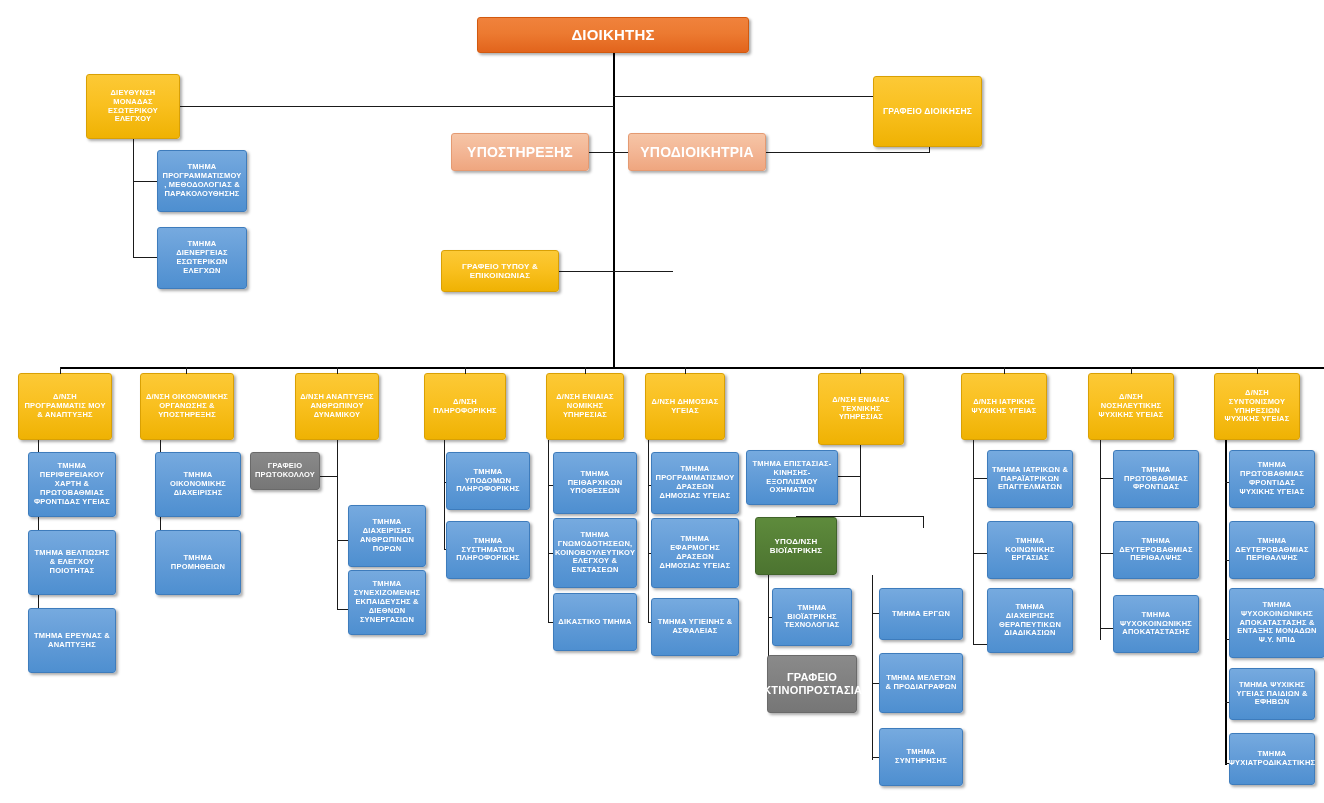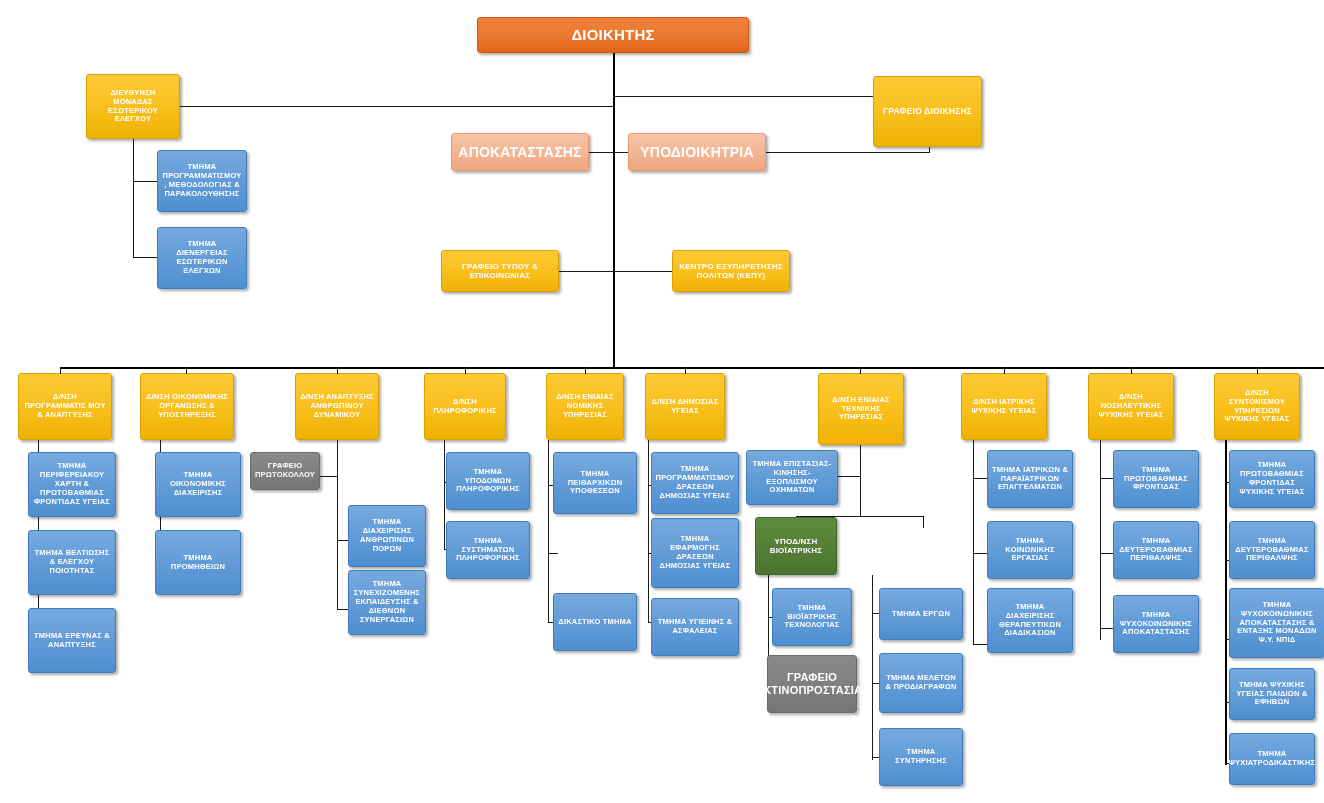--- a/index.html
+++ b/index.html
@@ -50,35 +50,34 @@
   <div class="ln h" style="left:558px;top:271px;width:115px;"></div>
 
   <div class="ln v" style="left:133px;top:132px;height:126px;"></div>
   <div class="ln h" style="left:133px;top:181px;width:25px;"></div>
   <div class="ln h" style="left:133px;top:257px;width:25px;"></div>
 
   <div class="ln h th" style="left:60px;top:367px;width:1272px;"></div>
 
   <div class="box c-orange" style="left:477px;top:17px;width:272px;height:36px;font-size:15px;">ΔΙΟΙΚΗΤΗΣ</div>
 
-  <div class="box c-peach" style="left:451px;top:133px;width:138px;height:38px;font-size:14px;">ΑΠΟΚΑΤΑΣΤΑΣΗΣ</div>
+  <div class="box c-peach" style="left:451px;top:133px;width:138px;height:38px;font-size:14px;">ΥΠΟΣΤΗΡΕΞΗΣ</div>
 
   <div class="box c-peach" style="left:628px;top:133px;width:138px;height:38px;font-size:14px;">ΥΠΟΔΙΟΙΚΗΤΡΙΑ</div>
 
   <div class="box c-yellow" style="left:873px;top:76px;width:109px;height:71px;font-size:8.5px;">ΓΡΑΦΕΙΟ ΔΙΟΙΚΗΣΗΣ</div>
 
   <div class="box c-yellow" style="left:86px;top:74px;width:94px;height:65px;font-size:7.5px;">ΔΙΕΥΘΥΝΣΗ ΜΟΝΑΔΑΣ ΕΣΩΤΕΡΙΚΟΥ ΕΛΕΓΧΟΥ</div>
 
   <div class="box c-blue" style="left:157px;top:150px;width:90px;height:62px;font-size:7.5px;">ΤΜΗΜΑ ΠΡΟΓΡΑΜΜΑΤΙΣΜΟΥ , ΜΕΘΟΔΟΛΟΓΙΑΣ &amp; ΠΑΡΑΚΟΛΟΥΘΗΣΗΣ</div>
 
   <div class="box c-blue" style="left:157px;top:227px;width:90px;height:62px;font-size:7.5px;">ΤΜΗΜΑ ΔΙΕΝΕΡΓΕΙΑΣ ΕΣΩΤΕΡΙΚΩΝ ΕΛΕΓΧΩΝ</div>
 
   <div class="box c-yellow" style="left:441px;top:250px;width:118px;height:42px;font-size:8px;">ΓΡΑΦΕΙΟ ΤΥΠΟΥ &amp; ΕΠΙΚΟΙΝΩΝΙΑΣ</div>
 
-  <div class="box c-yellow" style="left:672px;top:250px;width:118px;height:42px;font-size:8px;">ΚΕΝΤΡΟ ΕΞΥΠΗΡΕΤΗΣΗΣ ΠΟΛΙΤΩΝ (ΚΕΠΥ)</div>
 
   <div class="box c-yellow" style="left:18px;top:373px;width:94px;height:67px;font-size:7.5px;">Δ/ΝΣΗ ΠΡΟΓΡΑΜΜΑΤΙΣ ΜΟΥ &amp; ΑΝΑΠΤΥΞΗΣ</div>
   <div class="ln v" style="left:38px;top:440px;height:201px;"></div>
   <div class="ln h" style="left:38px;top:485px;width:20px;"></div>
   <div class="ln h" style="left:38px;top:562px;width:20px;"></div>
   <div class="ln h" style="left:38px;top:640px;width:20px;"></div>
   <div class="box c-blue" style="left:28px;top:452px;width:88px;height:65px;font-size:7.5px;">ΤΜΗΜΑ ΠΕΡΙΦΕΡΕΙΑΚΟΥ ΧΑΡΤΗ &amp; ΠΡΩΤΟΒΑΘΜΙΑΣ ΦΡΟΝΤΙΔΑΣ ΥΓΕΙΑΣ</div>
   <div class="box c-blue" style="left:28px;top:530px;width:88px;height:65px;font-size:7.5px;">ΤΜΗΜΑ ΒΕΛΤΙΩΣΗΣ &amp; ΕΛΕΓΧΟΥ ΠΟΙΟΤΗΤΑΣ</div>
   <div class="box c-blue" style="left:28px;top:608px;width:88px;height:65px;font-size:7.5px;">ΤΜΗΜΑ ΕΡΕΥΝΑΣ &amp; ΑΝΑΠΤΥΞΗΣ</div>
 
@@ -104,20 +103,21 @@
   <div class="ln h" style="left:444px;top:549px;width:18px;"></div>
   <div class="box c-blue" style="left:446px;top:452px;width:84px;height:58px;font-size:7.5px;">ΤΜΗΜΑ ΥΠΟΔΟΜΩΝ ΠΛΗΡΟΦΟΡΙΚΗΣ</div>
   <div class="box c-blue" style="left:446px;top:521px;width:84px;height:58px;font-size:7.5px;">ΤΜΗΜΑ ΣΥΣΤΗΜΑΤΩΝ ΠΛΗΡΟΦΟΡΙΚΗΣ</div>
 
   <div class="box c-yellow" style="left:546px;top:373px;width:78px;height:67px;font-size:7.5px;">Δ/ΝΣΗ ΕΝΙΑΙΑΣ ΝΟΜΙΚΗΣ ΥΠΗΡΕΣΙΑΣ</div>
   <div class="ln v" style="left:548px;top:440px;height:183px;"></div>
   <div class="ln h" style="left:548px;top:485px;width:10px;"></div>
   <div class="ln h" style="left:548px;top:553px;width:10px;"></div>
   <div class="ln h" style="left:548px;top:622px;width:10px;"></div>
   <div class="box c-blue" style="left:553px;top:452px;width:84px;height:62px;font-size:7.5px;">ΤΜΗΜΑ ΠΕΙΘΑΡΧΙΚΩΝ ΥΠΟΘΕΣΕΩΝ</div>
+  <div class="box c-blue" style="left:553px;top:518px;width:84px;height:70px;font-size:7.5px;">ΤΜΗΜΑ ΓΝΩΜΟΔΟΤΗΣΕΩΝ, ΚΟΙΝΟΒΟΥΛΕΥΤΙΚΟΥ ΕΛΕΓΧΟΥ &amp; ΕΝΣΤΑΣΕΩΝ</div>
   <div class="box c-blue" style="left:553px;top:593px;width:84px;height:58px;font-size:7.5px;">ΔΙΚΑΣΤΙΚΟ ΤΜΗΜΑ</div>
 
   <div class="box c-yellow" style="left:645px;top:373px;width:80px;height:67px;font-size:7.5px;">Δ/ΝΣΗ ΔΗΜΟΣΙΑΣ ΥΓΕΙΑΣ</div>
   <div class="ln v" style="left:648px;top:440px;height:183px;"></div>
   <div class="ln h" style="left:648px;top:485px;width:10px;"></div>
   <div class="ln h" style="left:648px;top:553px;width:10px;"></div>
   <div class="ln h" style="left:648px;top:622px;width:10px;"></div>
   <div class="box c-blue" style="left:651px;top:452px;width:88px;height:62px;font-size:7.5px;">ΤΜΗΜΑ ΠΡΟΓΡΑΜΜΑΤΙΣΜΟΥ ΔΡΑΣΕΩΝ ΔΗΜΟΣΙΑΣ ΥΓΕΙΑΣ</div>
   <div class="box c-blue" style="left:651px;top:518px;width:88px;height:70px;font-size:7.5px;">ΤΜΗΜΑ ΕΦΑΡΜΟΓΗΣ ΔΡΑΣΕΩΝ ΔΗΜΟΣΙΑΣ ΥΓΕΙΑΣ</div>
   <div class="box c-blue" style="left:651px;top:598px;width:88px;height:58px;font-size:7.5px;">ΤΜΗΜΑ ΥΓΙΕΙΝΗΣ &amp; ΑΣΦΑΛΕΙΑΣ</div>

